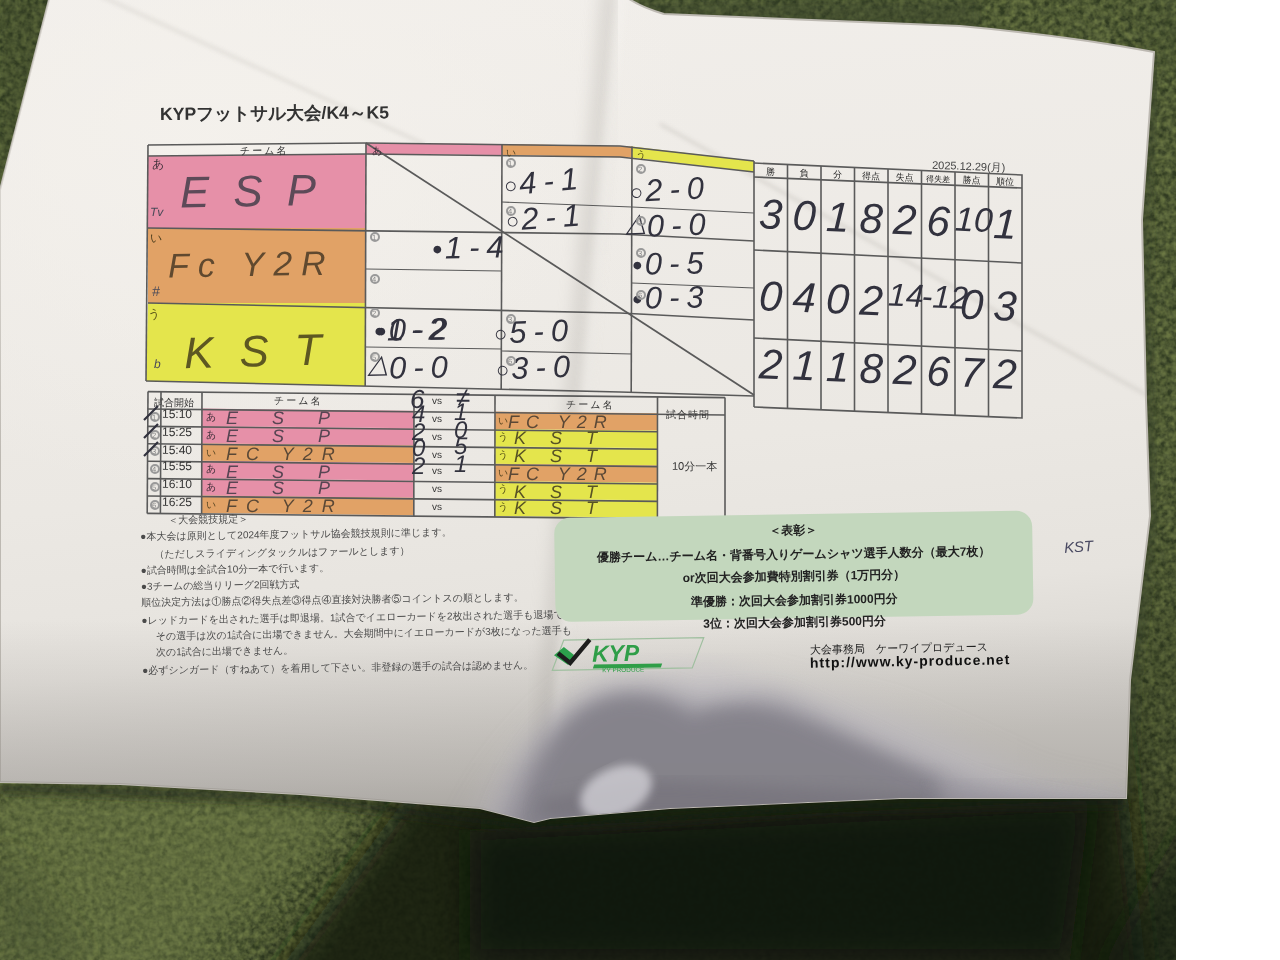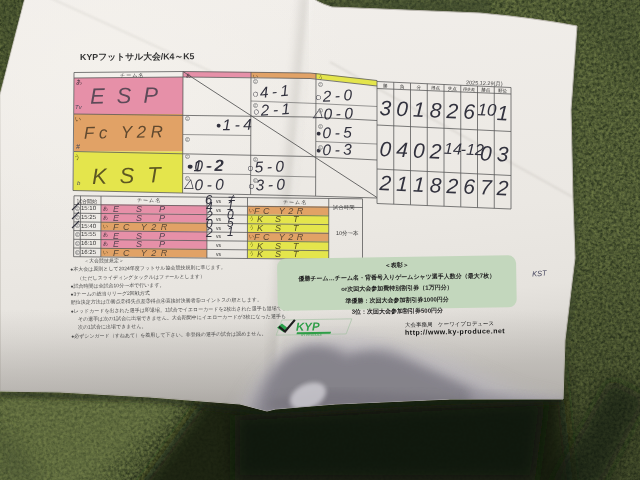--- a/index.html
+++ b/index.html
@@ -1,17 +1,17 @@
 <!DOCTYPE html>
 <html><head>
 <meta charset="utf-8">
 <style>
 html,body{margin:0;padding:0;}
 *{box-sizing:border-box;}
-#scene{position:relative;width:640px;height:480px;overflow:hidden;background:#5f6c3c;font-family:"Liberation Sans",sans-serif;text-decoration:underline;}
+#scene{position:relative;width:588px;height:480px;overflow:hidden;background:#5f6c3c;font-family:"Liberation Sans",sans-serif;text-decoration:underline;}
 .abs{position:absolute;}
 .hw{color:#32323e;font-family:"Liberation Sans",sans-serif;font-style:italic;}
 .pr{color:#333;font-family:"Liberation Sans",sans-serif;}
 .gn{position:absolute;width:5px;height:5px;border:0.5px solid #999;border-radius:50%;font-size:3.8px;line-height:4.8px;text-align:center;color:#888;font-family:"Liberation Sans",sans-serif;}
 .sc{font-size:15.5px;letter-spacing:3.5px;white-space:nowrap;}
 .mko{font-size:11px;letter-spacing:1px;position:relative;top:-1px;}
 .mkf{font-size:9px;letter-spacing:1px;position:relative;top:-2px;}
 .mkt{font-size:13px;letter-spacing:0.5px;position:relative;top:-3px;}
 </style>
 </head>

